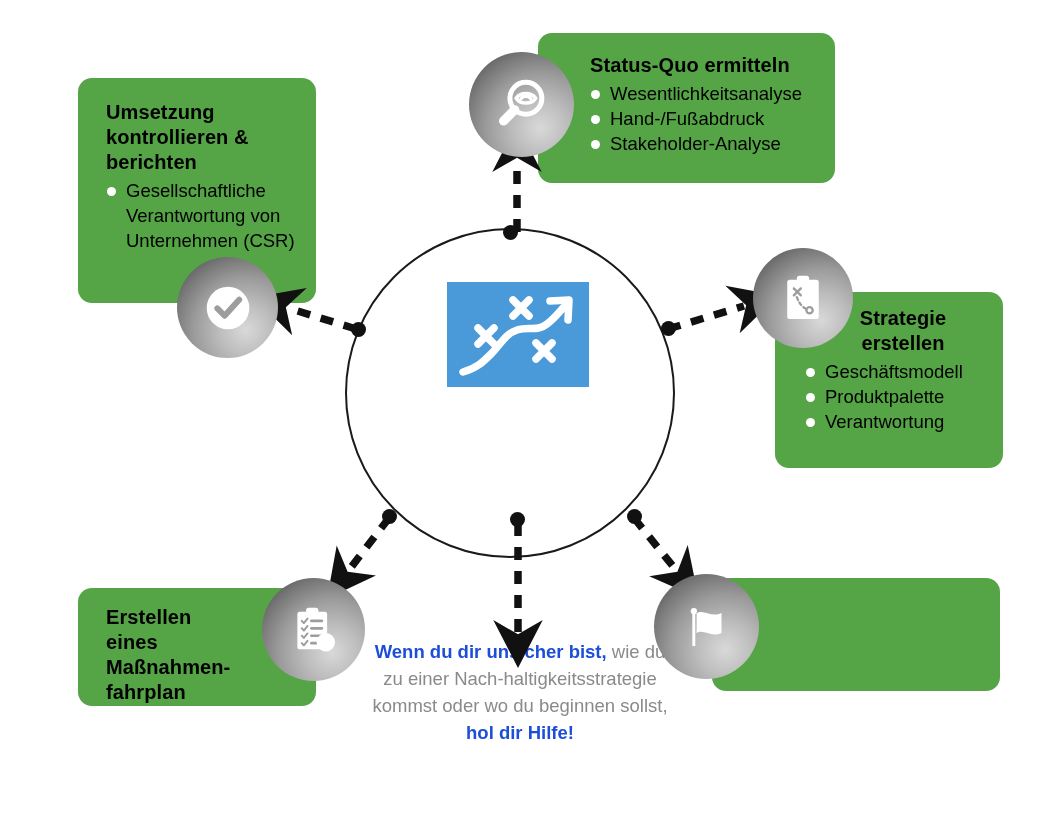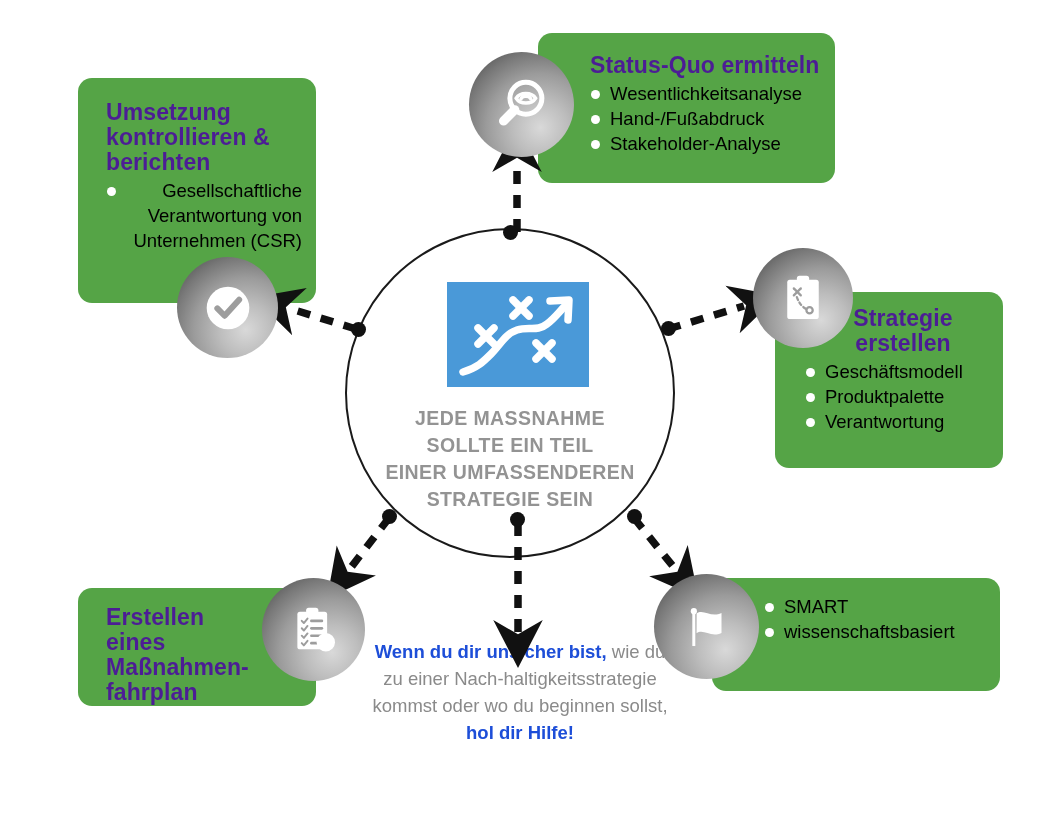--- a/index.html
+++ b/index.html
@@ -18,23 +18,23 @@
 
   
   .card{
     position:absolute;
     background:#55a446;
     border-radius:14px;
     box-sizing:border-box;
     z-index:3;
   }
   .card .card-title{
-    color:#4c1d95;
+    color:#000000;
     font-weight:bold;
-    font-size:23px;
+    font-size:20px;
     line-height:25px;
     letter-spacing:.1px;
     margin:0 0 3px 0;
   }
   .card ul{
     list-style:none;
     margin:0;
     padding:0;
   }
   .card li{
@@ -48,21 +48,21 @@
   .card li::before{
     content:"";
     position:absolute;
     left:1px;
     top:9px;
     width:9px;
     height:9px;
     border-radius:50%;
     background:#ffffff;
   }
-  .card li.wrap{white-space:normal;text-align:right;}
+  .card li.wrap{white-space:normal;}
   .card li.wrap::before{top:9px;}
 
   
   .badge{
     position:absolute;
     border-radius:50%;
     z-index:6;
     background:radial-gradient(circle at 68% 72%, #d9d9d9 0%, #bdbdbd 26%, #9b9b9b 52%, #787878 72%, #585858 88%, #4c4c4c 100%);
     box-shadow:0 0 0 0 rgba(0,0,0,0);
     display:flex;
@@ -175,26 +175,20 @@
         <line x1="66" y1="18" x2="82" y2="34"></line>
           <line x1="82" y1="18" x2="66" y2="34"></line>
         <line x1="31" y1="46" x2="47" y2="62"></line>
           <line x1="47" y1="46" x2="31" y2="62"></line>
         <line x1="89" y1="61" x2="105" y2="77"></line>
           <line x1="105" y1="61" x2="89" y2="77"></line>
       </g>
     </svg>
   </div>
 
-  <div id="center-text">
-    <div>JEDE MASSNAHME</div>
-    <div>SOLLTE EIN TEIL</div>
-    <div>EINER UMFASSENDEREN</div>
-    <div>STRATEGIE SEIN</div>
-  </div>
 
   <div class="node" style="left:503px;top:225px;"></div>
   <div class="node" style="left:661px;top:321px;"></div>
   <div class="node" style="left:351px;top:322px;"></div>
   <div class="node" style="left:382px;top:509px;"></div>
   <div class="node" style="left:627px;top:509px;"></div>
   <div class="node" style="left:510px;top:512px;"></div>
 
   <div class="card" style="left:538px;top:33px;width:297px;height:150px;padding:20px 14px 0 52px;">
     <div class="card-title">Status-Quo ermitteln</div>
@@ -231,24 +225,20 @@
       <g stroke="#9d9d9d" stroke-width="2.6" stroke-linecap="round" fill="none">
         <line x1="21.5" y1="21" x2="29.5" y2="29"></line>
         <line x1="29.5" y1="21" x2="21.5" y2="29"></line>
         <path d="M25 31 C27.5 38, 31 42, 35.5 44.5" stroke-dasharray="3.4,3.4"></path>
       </g>
       <circle cx="39.5" cy="46" r="3.6" fill="none" stroke="#9d9d9d" stroke-width="2.6"></circle>
     </svg>
   </div>
 
   <div class="card" style="left:712px;top:578px;width:288px;height:113px;padding:16px 12px 0 52px;">
-    <ul>
-      <li>SMART</li>
-      <li>wissenschaftsbasiert</li>
-    </ul>
   </div>
   <div class="badge" style="left:654px;top:574px;width:105px;height:105px;">
     <svg viewBox="0 0 64 64" width="58" height="58">
       <circle cx="17.5" cy="14.5" r="3.4" fill="#ffffff"></circle>
       <rect x="15.8" y="15" width="3.3" height="38" fill="#ffffff"></rect>
       <path d="M20.5 17 C28 11.5, 36 22, 48 16.5 L48 38.5 C36 44, 28 33.5, 20.5 39 Z" fill="#ffffff"></path>
     </svg>
   </div>
 
   <div class="card" style="left:78px;top:588px;width:238px;height:118px;padding:17px 12px 0 28px;">

